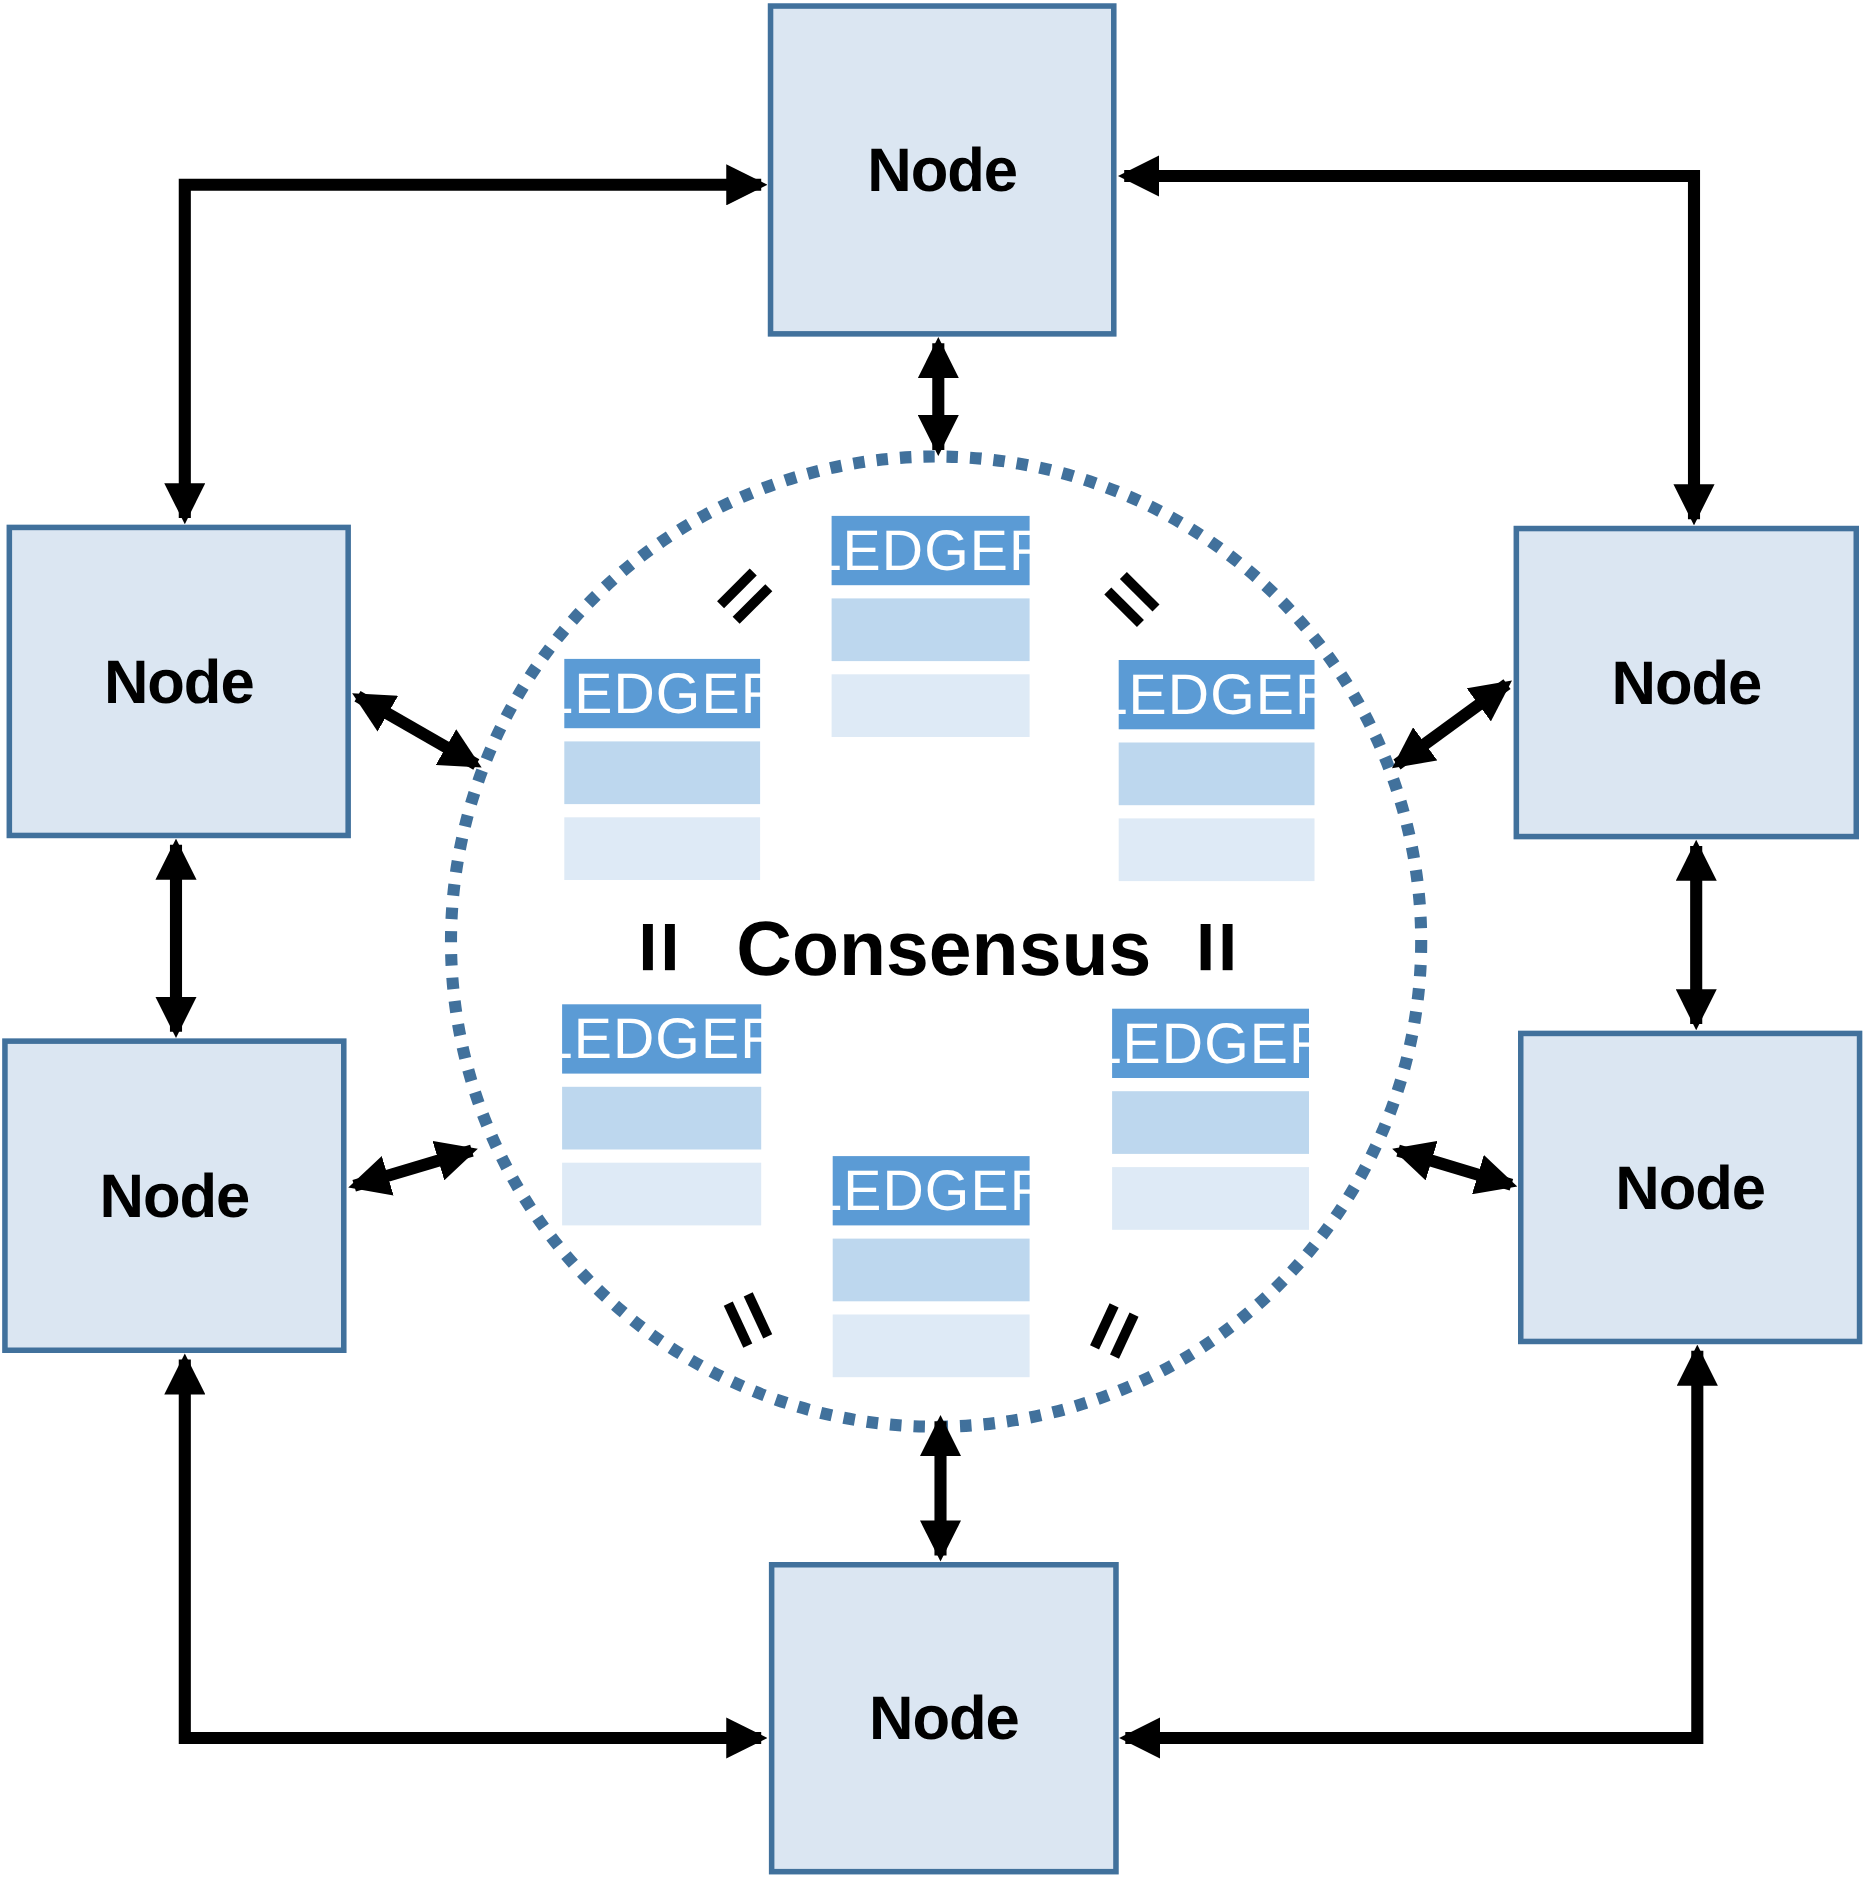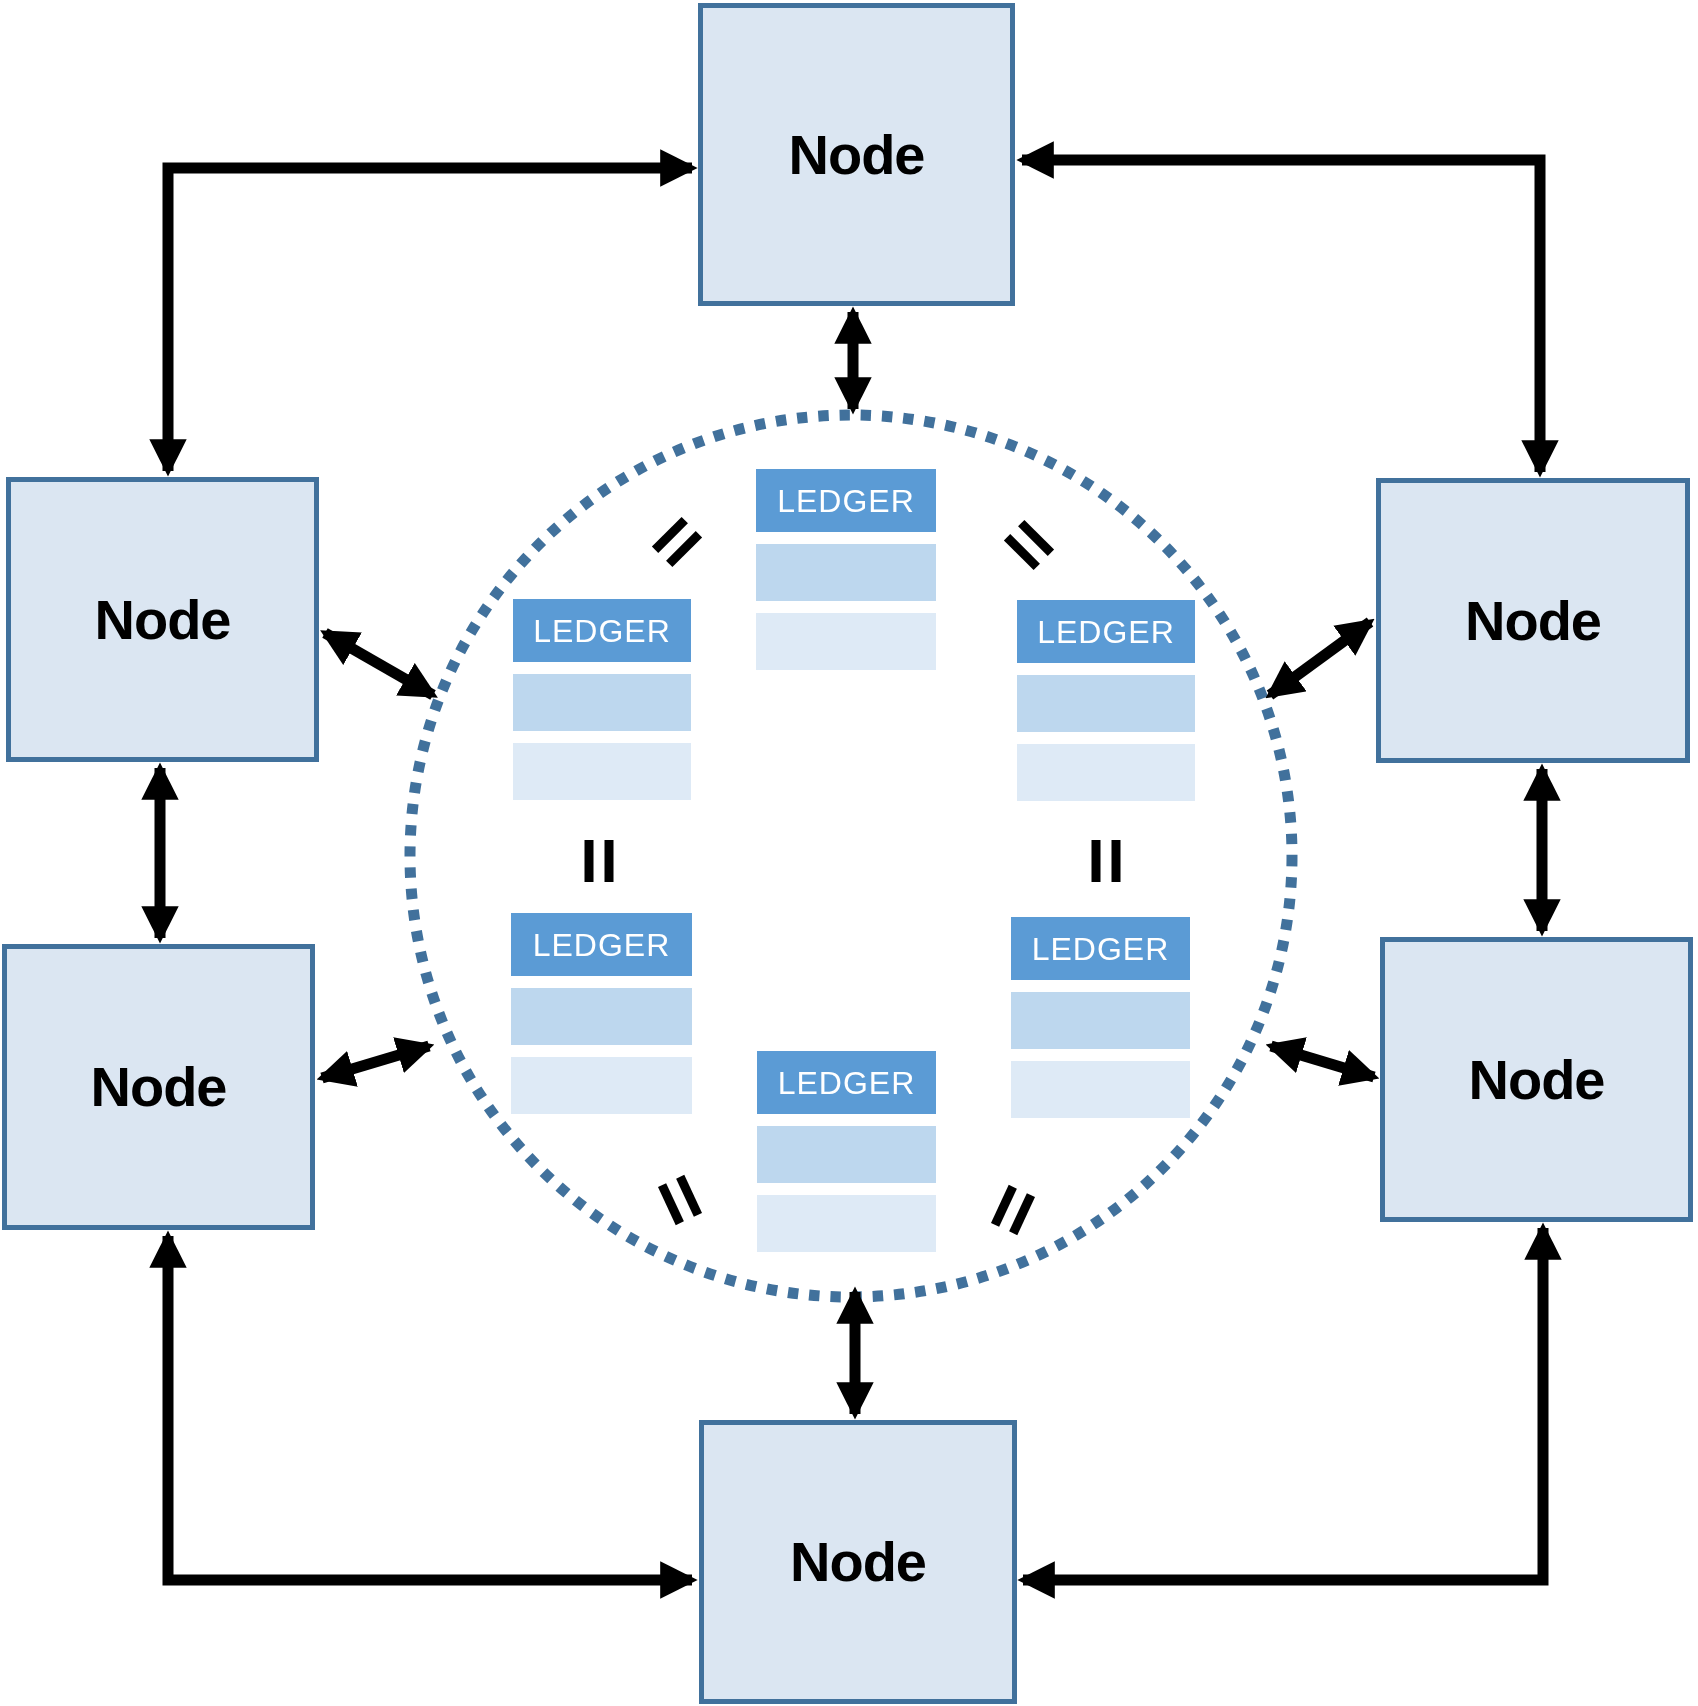--- a/index.html
+++ b/index.html
@@ -19,21 +19,21 @@
   }
   .node-label{
     font-weight:bold;
     font-size:56px;
     letter-spacing:-1px;
     line-height:1;
   }
   .ledger{position:absolute;}
   .ledger-header{
     display:flex;align-items:center;justify-content:center;
-    font-size:32px;
+    font-size:52px;
     letter-spacing:1px;
     line-height:1;
   }
   .ledger-row{width:100%;}
   .equal-mark{
     position:absolute;
     display:flex;flex-direction:column;justify-content:space-between;
   }
   .equal-bar{width:100%;}
   .consensus{
@@ -67,20 +67,21 @@
         <path d="M1542 769 L1542 931" fill="none" stroke="#000000" stroke-width="11" marker-start="url(#arrowhead)" marker-end="url(#arrowhead)"></path>
         <path d="M853 312 L853 409" fill="none" stroke="#000000" stroke-width="11" marker-start="url(#arrowhead)" marker-end="url(#arrowhead)"></path>
         <path d="M855 1292 L855 1414" fill="none" stroke="#000000" stroke-width="11" marker-start="url(#arrowhead)" marker-end="url(#arrowhead)"></path>
         <path d="M325 633 L433 695" fill="none" stroke="#000000" stroke-width="11" marker-start="url(#arrowhead)" marker-end="url(#arrowhead)"></path>
         <path d="M322 1078 L429 1046" fill="none" stroke="#000000" stroke-width="11" marker-start="url(#arrowhead)" marker-end="url(#arrowhead)"></path>
         <path d="M1370 622 L1270 695" fill="none" stroke="#000000" stroke-width="11" marker-start="url(#arrowhead)" marker-end="url(#arrowhead)"></path>
         <path d="M1374 1077 L1271 1046" fill="none" stroke="#000000" stroke-width="11" marker-start="url(#arrowhead)" marker-end="url(#arrowhead)"></path>
       </g>
   </svg>
 
+  <div class="consensus" id="consensus-label" style="left: 858px; top: 862px; color: rgb(0, 0, 0);">Consensus</div>
 <div class="node" style="left: 698px; top: 3px; width: 317px; height: 303px; background: rgb(219, 230, 242); border-color: rgb(65, 113, 156); border-width: 5px;">
       <span class="node-label" style="color: rgb(0, 0, 0);">Node</span>
     </div>
     <div class="node" style="left: 6px; top: 477px; width: 313px; height: 285px; background: rgb(219, 230, 242); border-color: rgb(65, 113, 156); border-width: 5px;">
       <span class="node-label" style="color: rgb(0, 0, 0);">Node</span>
     </div>
     <div class="node" style="left: 2px; top: 944px; width: 313px; height: 286px; background: rgb(219, 230, 242); border-color: rgb(65, 113, 156); border-width: 5px;">
       <span class="node-label" style="color: rgb(0, 0, 0);">Node</span>
     </div>
     <div class="node" style="left: 1376px; top: 478px; width: 314px; height: 285px; background: rgb(219, 230, 242); border-color: rgb(65, 113, 156); border-width: 5px;">

